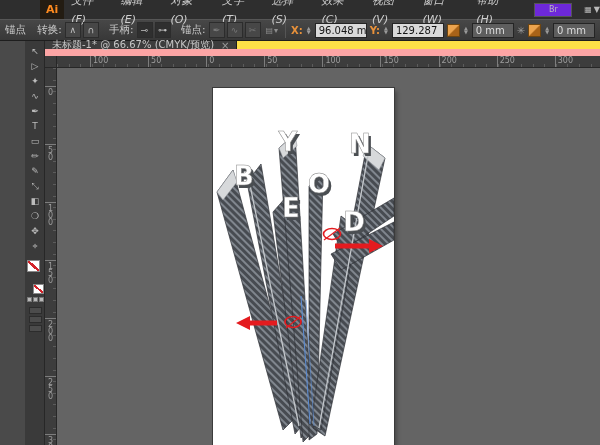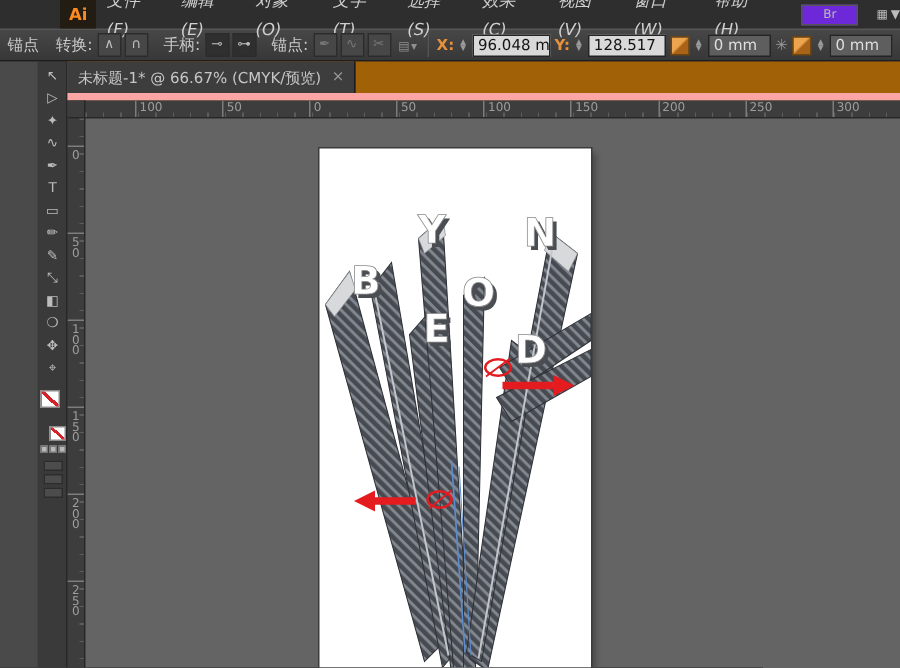--- a/index.html
+++ b/index.html
@@ -50,21 +50,21 @@
   .swatch.fill { left:0; top:0; width:13px; height:12px; }
   .swatch.stroke { right:0; bottom:0; width:11px; height:10px; }
   .none-slash { position:absolute; inset:0;
     background:linear-gradient(to top right,transparent 42%,#d2242a 42% 58%,transparent 58%); }
   .mini-row { display:flex; gap:1px; margin-top:3px; }
   .mini-sw { width:5px; height:5px; border:1px solid #777; background:#b9b9b9; }
   .mode-btns { display:flex; flex-direction:column; gap:2px; margin-top:5px; }
   .mode-btn { width:13px; height:7px; background:#4c4c4c; border:1px solid #2c2c2c; }
 
   .doc-col { flex:1; display:flex; flex-direction:column; min-width:0; }
-  .tab-bar { height:26px; background:#a16207; display:flex; border-bottom:5px solid #fca5a5; flex:none; }
+  .tab-bar { height:15px; background:#fde047; display:flex; border-bottom:7px solid #fca5a5; flex:none; }
   .tab { background:#3d3d3d; color:#c6c6c6; font-size:10px; padding:0 7px; display:flex;
     align-items:center; gap:7px; border-right:1px solid #1c1c1c; white-space:nowrap; }
   .tab-close { color:#9a9a9a; font-size:10px; }
 
   .ruler-row { height:12px; display:flex; background:#3d3d3d; border-bottom:1px solid #272727; flex:none; }
   .ruler-corner { width:12px; flex:none; background:#3d3d3d; border-right:1px solid #272727; }
   .hruler { flex:1; display:flex; padding-left:33px; overflow:hidden;
     background:repeating-linear-gradient(to right,#5c5c5c 0 1px,transparent 1px 11.6px) left bottom/100% 3px no-repeat; }
   .hcell { width:58.1px; flex:none; font-size:8px; color:#9d9d9d; border-left:1px solid #7d7d7d;
     line-height:10px; padding-left:2px; }
@@ -140,21 +140,21 @@
       <span>▲</span>
       <span>▼</span>
     </span>
   <span class="cb-field">96.048 m</span>
 
   <span class="cb-orange">Y:</span>
   <span class="stepper">
       <span>▲</span>
       <span>▼</span>
     </span>
-  <span class="cb-field">128.517</span>
+  <span class="cb-field">129.287</span>
 
   <span class="orange-sq"></span>
   <span class="stepper">
       <span>▲</span>
       <span>▼</span>
     </span>
   <span class="cb-field dark">0 mm</span>
 
   <span class="gray-ic">✳</span>
   <span class="orange-sq"></span>

